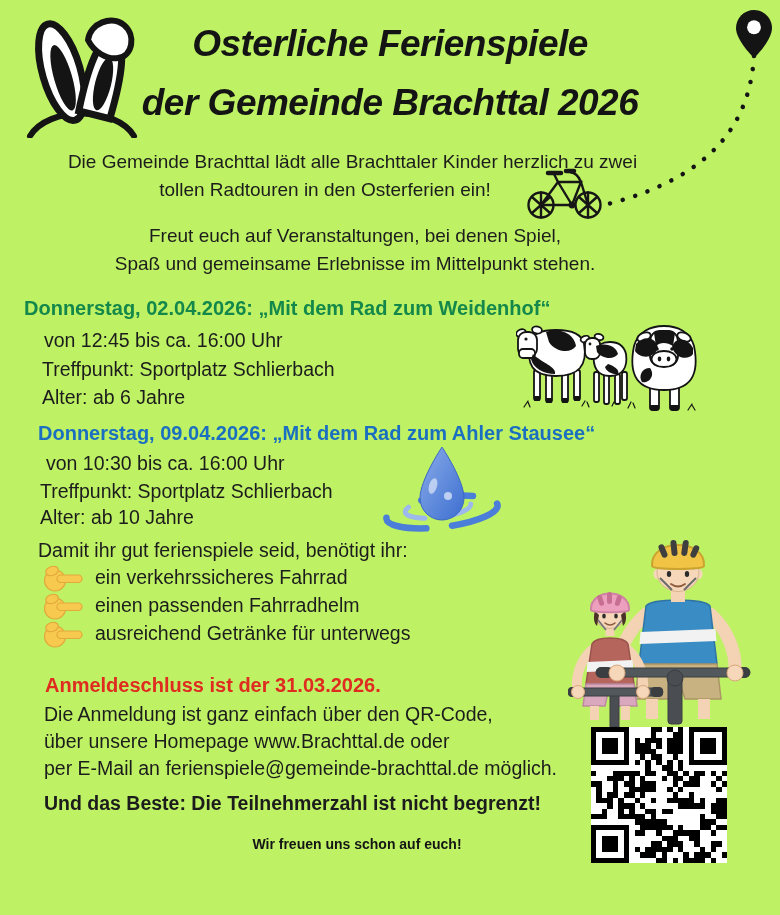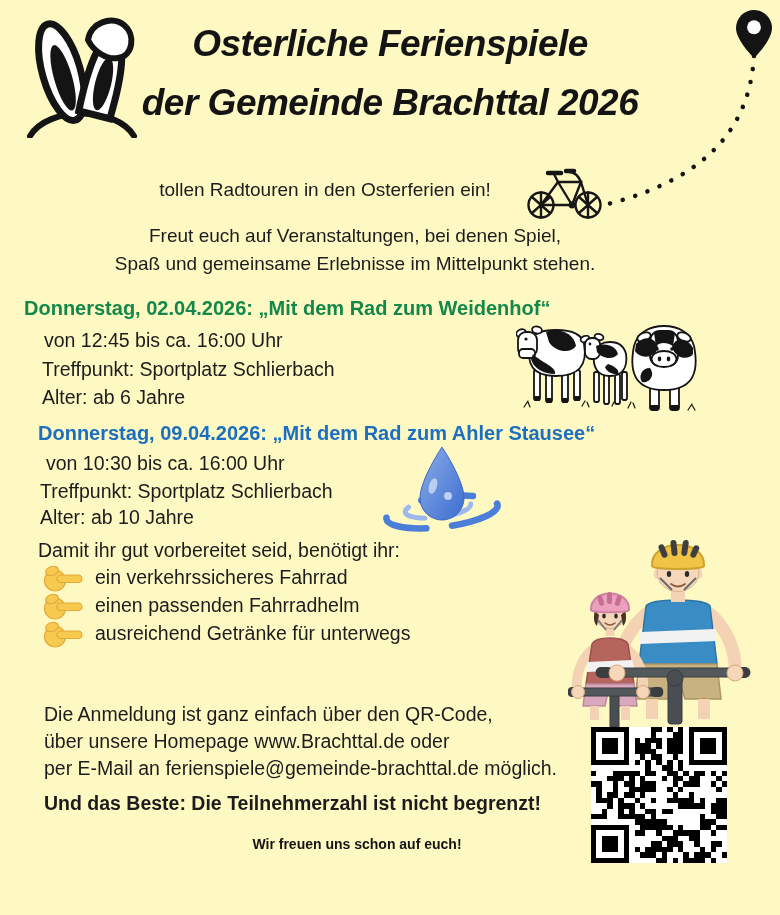--- a/index.html
+++ b/index.html
@@ -1,17 +1,17 @@
 <!DOCTYPE html>
 <html style="--green: #14884a; --blue: #1b6fc0; --red: #df2b20;"><head>
 <meta charset="utf-8">
 <style>
   html,body{margin:0;padding:0;background:#fff;}
   #flyer{
-    position:relative;width:780px;height:915px;background:#fef9c3;overflow:hidden;
+    position:relative;width:780px;height:915px;background:#bef264;overflow:hidden;
     font-family:"Liberation Sans", sans-serif;color:#1a1a1a;
   }
   .abs{position:absolute;}
   
   .title{
     left:70px;top:14px;width:640px;text-align:center;
     font-weight:800;font-style:italic;font-size:37px;line-height:59px;
     letter-spacing:-0.5px;color:#141414;
   }
   
@@ -51,20 +51,21 @@
 
   <svg class="abs" style="left:736px;top:10px;" width="36" height="48" viewBox="0 0 24 32">
     <path d="M12,0 C5.4,0 0,5.4 0,12 c0,8.5 12,20 12,20 s12,-11.5 12,-20 C24,5.4 18.6,0 12,0 Z" fill="#141414"></path>
     <circle cx="12" cy="11.5" r="4.6" fill="#fff"></circle>
   </svg>
 
   <svg class="abs" style="left:598px;top:48px;" width="182" height="172" viewBox="0 0 182 172">
     <path d="M156,8 C152,72 118,128 10,156" fill="none" stroke="#141414" stroke-width="4.5" stroke-linecap="round" stroke-dasharray="0.1 13"></path>
   </svg>
 
+  <div class="abs body-line center" style="left:0;top:150px;width:705px;">Die Gemeinde Brachttal lädt alle Brachttaler Kinder herzlich zu zwei</div>
   <div class="abs body-line center" style="left:0;top:178px;width:650px;">tollen Radtouren in den Osterferien ein!</div>
 
   <svg class="abs" style="left:524px;top:163px;" width="82" height="58" viewBox="0 0 82 58">
     <g stroke="#161616" fill="none" stroke-width="2.4" stroke-linecap="round">
       <circle cx="17" cy="42" r="12.5"></circle>
       <circle cx="64" cy="42" r="12.5"></circle>
       <path d="M8,34 L26,50 M26,34 L8,50 M17,29.5 L17,54.5"></path>
       <path d="M55,34 L73,50 M73,34 L55,50 M64,29.5 L64,54.5"></path>
       <path d="M17,42 L34,19 L57,19 L48,42 Z M34,19 L48,42"></path>
       <path d="M57,19 L64,42"></path>
@@ -153,21 +154,21 @@
           <stop offset="1" stop-color="#3d6ed0"></stop>
       </linearGradient>
     </defs>
     <ellipse cx="64" cy="68" rx="56" ry="15" fill="none" stroke="#4a7ed8" stroke-width="6.5" stroke-linecap="round" stroke-dasharray="52 26 44 40" transform="rotate(-7 64 68)"></ellipse>
     <ellipse cx="60" cy="64" rx="33" ry="9.5" fill="none" stroke="#9cb8ec" stroke-width="5" stroke-linecap="round" stroke-dasharray="30 20 28 18" transform="rotate(-7 60 64)"></ellipse>
     <path d="M64,3 C64,3 42,36 42,54 A22,22 0 0 0 86,54 C86,36 64,3 64,3 Z" fill="url(#gd)" stroke="#3a66c4"></path>
     <ellipse cx="55" cy="42" rx="4" ry="8" fill="#ffffff" opacity="0.55" transform="rotate(16 55 42)"></ellipse>
     <circle cx="70" cy="52" r="4" fill="#cfdcf6" opacity="0.85"></circle>
   </svg>
 
-  <div class="abs detail" style="left:38px;top:539px;">Damit ihr gut vorbereitet seid, benötigt ihr:</div>
+  <div class="abs detail" style="left:38px;top:539px;">Damit ihr gut ferienspiele seid, benötigt ihr:</div>
 
   <svg class="abs" style="left:42px;top:563px;" width="42" height="30" viewBox="0 0 42 30">
     <g fill="#f7c94e" stroke="#e2a93c" stroke-width="1.2">
       <circle cx="13" cy="17.5" r="10.5"></circle>
       <ellipse cx="10" cy="8" rx="6.5" ry="4.5" transform="rotate(-18 10 8)"></ellipse>
       <rect x="15" y="12" width="25" height="7.5" rx="3.7"></rect>
     </g>
   </svg>
   <div class="abs detail" style="left:95px;top:566px;">ein verkehrssicheres Fahrrad</div>
 
@@ -246,20 +247,21 @@
     <circle cx="49" cy="161" r="8" fill="#f6d7ba" stroke="#d9a87c"></circle>
     <circle cx="167" cy="161" r="8" fill="#f6d7ba" stroke="#d9a87c"></circle>
     <rect x="42" y="182" width="9" height="33" fill="#4a4e52" stroke="#3a3e41"></rect>
     <rect x="0" y="176" width="95" height="8" rx="4" fill="#53585c" stroke="#3a3e41"></rect>
     <rect x="0" y="175" width="12" height="10" rx="4" fill="#3a3e41"></rect>
     <rect x="83" y="175" width="12" height="10" rx="4" fill="#3a3e41"></rect>
     <circle cx="10" cy="180" r="6.5" fill="#f6d7ba" stroke="#d9a87c"></circle>
     <circle cx="75" cy="180" r="6.5" fill="#f6d7ba" stroke="#d9a87c"></circle>
   </svg>
 
+  <div class="abs deadline" style="left:45px;top:674px;">Anmeldeschluss ist der 31.03.2026.</div>
   <div class="abs detail" style="left:44px;top:703px;">Die Anmeldung ist ganz einfach über den QR-Code,</div>
   <div class="abs detail" style="left:44px;top:730px;">über unsere Homepage www.Brachttal.de oder</div>
   <div class="abs detail" style="left:44px;top:757px;">per E-Mail an ferienspiele@gemeinde-brachttal.de möglich.</div>
   <div class="abs detail bold-line" style="left:44px;top:785px;">Und das Beste: Die Teilnehmerzahl ist nicht begrenzt!</div>
 
   <svg class="abs" style="left:591px;top:727px;" width="136" height="136" viewBox="0 0 25 25" shape-rendering="crispEdges">
     <rect x="0" y="0" width="25" height="25" fill="#fff"></rect>
     <g id="qr-modules" fill="#000">
         <rect x="11" y="0" width="1" height="1"></rect>
         <rect x="12" y="0" width="1" height="1"></rect>

